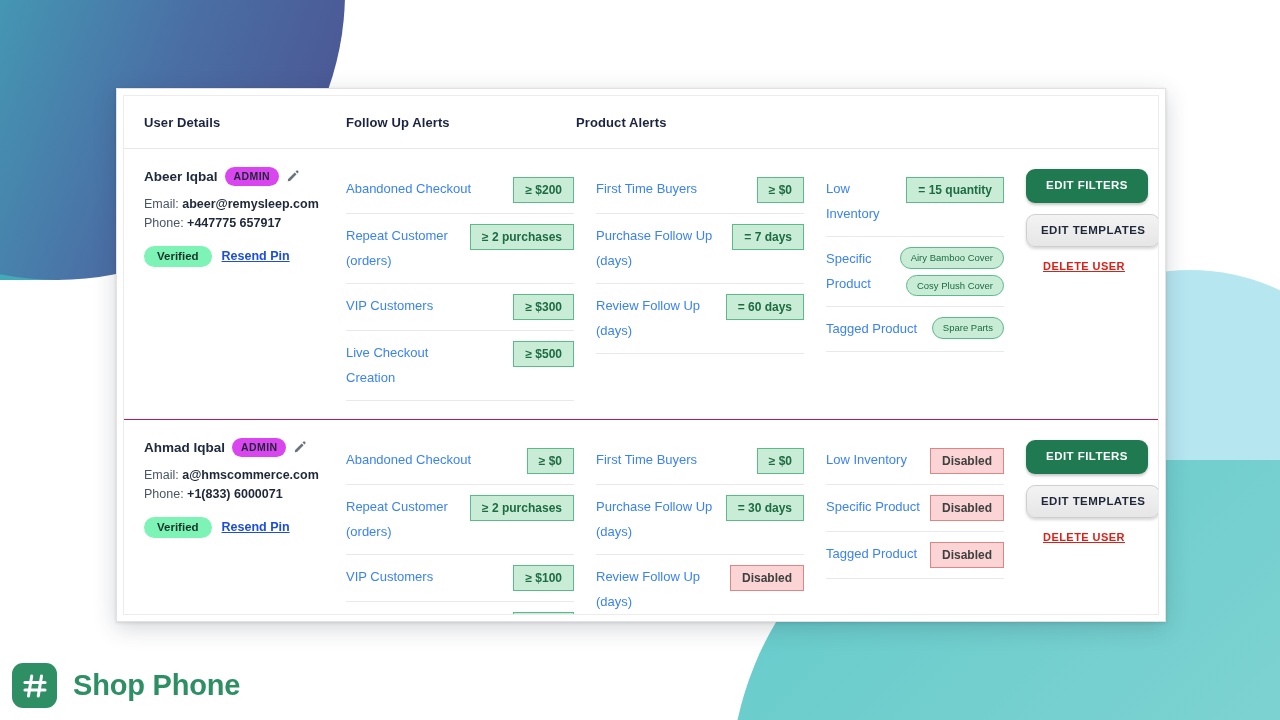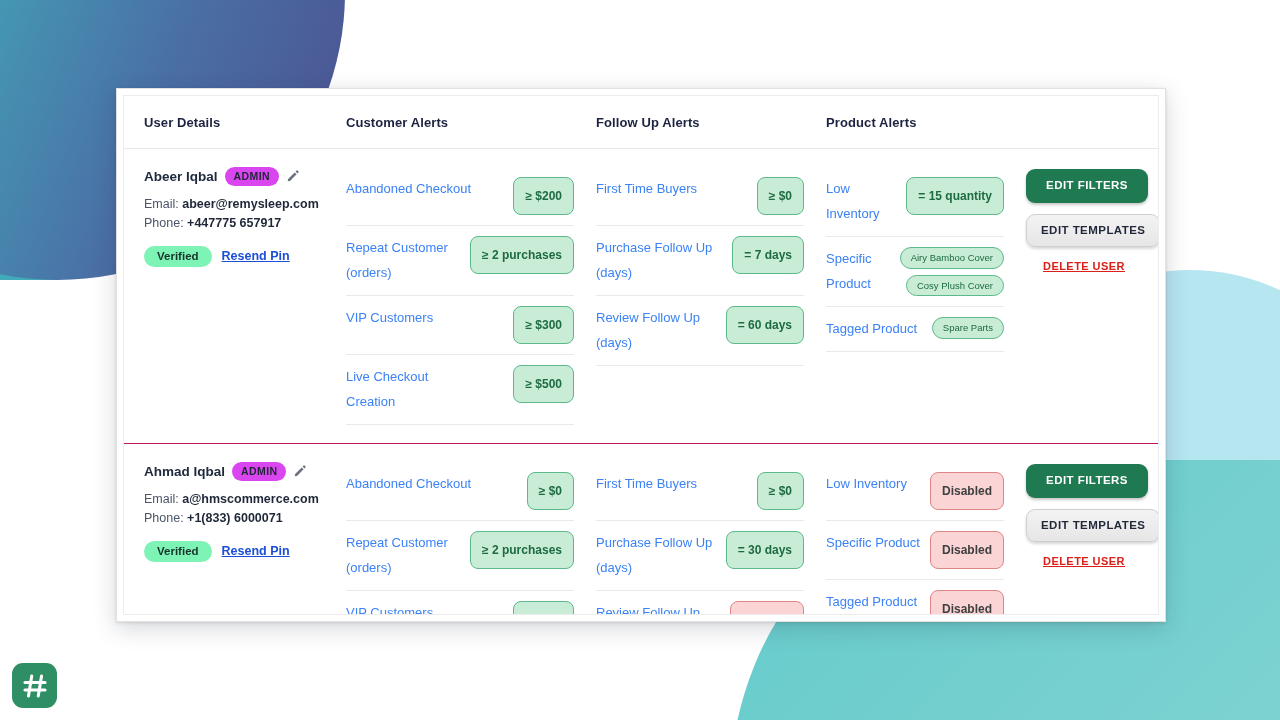--- a/index.html
+++ b/index.html
@@ -95,21 +95,21 @@
     display:flex;align-items:flex-start;justify-content:space-between;
     gap:8px;padding:9px 0 10px 0;border-bottom:1px solid #e9e9e9;
     min-height:22px;
   }
   .arow:last-child{border-bottom:1px solid #e9e9e9;}
   .alabel{font-size:13px;color:#3b82f6;line-height:25px;max-width:128px;}
   .avals{display:flex;flex-direction:column;align-items:flex-end;gap:6px;padding-top:1px;}
 
   .pill{
     display:inline-block;font-size:12px;font-weight:bold;line-height:1;
-    padding:12px 11px;border-radius:8px;white-space:nowrap;
+    padding:6px 11px;border-radius:0;white-space:nowrap;
   }
   .pill-green{background:#c9ecd6;border:1px solid #5cb98a;color:#1d6b43;}
   .pill-red{background:#fbd5d5;border:1px solid #e08585;color:#404040;}
   .pill-prod{
     background:#c9ecd6;border:1px solid #5cb98a;color:#1d6b43;
     font-size:9.5px;font-weight:normal;padding:5px 10px;border-radius:11px;
   }
 
   
   .acts{display:flex;flex-direction:column;align-items:flex-start;gap:11px;padding-top:2px;}
@@ -142,21 +142,20 @@
 <div class="blob" id="blob-topleft-sq"></div>
 <div class="blob" id="blob-topleft"></div>
 <div class="blob" id="blob-right"></div>
 <div class="blob" id="blob-bottomright"></div>
 
 <div id="app-window">
   <div id="table-inner">
 
     <div class="thead">
       <div class="hcell c-user">User Details</div>
-      <div class="hcell c-cust">Customer Alerts</div>
       <div class="hcell c-follow">Follow Up Alerts</div>
       <div class="hcell c-prod">Product Alerts</div>
       <div class="hcell c-act"></div>
     </div>
 
     <div id="rows-host">
         <div class="urow">
           <div class="c-user">
             <div class="uname-line">
               <span class="uname">Abeer Iqbal</span>
@@ -348,13 +347,14 @@
   <div id="brand-mark">
     <svg width="28" height="28" viewBox="0 0 24 24" aria-hidden="true">
       <g fill="none" stroke="#ffffff" stroke-width="2.6" stroke-linecap="round">
         <line x1="9.2" y1="3.4" x2="6.4" y2="20.6"></line>
         <line x1="17.6" y1="3.4" x2="14.8" y2="20.6"></line>
         <line x1="3.4" y1="9.0" x2="20.6" y2="9.0"></line>
         <line x1="3.4" y1="15.4" x2="20.6" y2="15.4"></line>
       </g>
     </svg>
   </div>
+  <div id="brand-name">Shop Phone</div>
 </div>
 
 </body></html>

